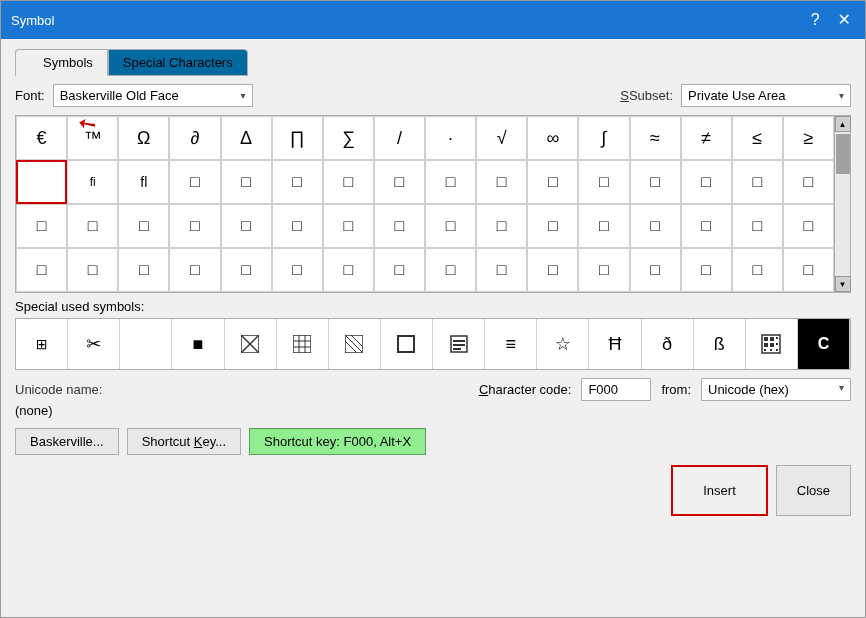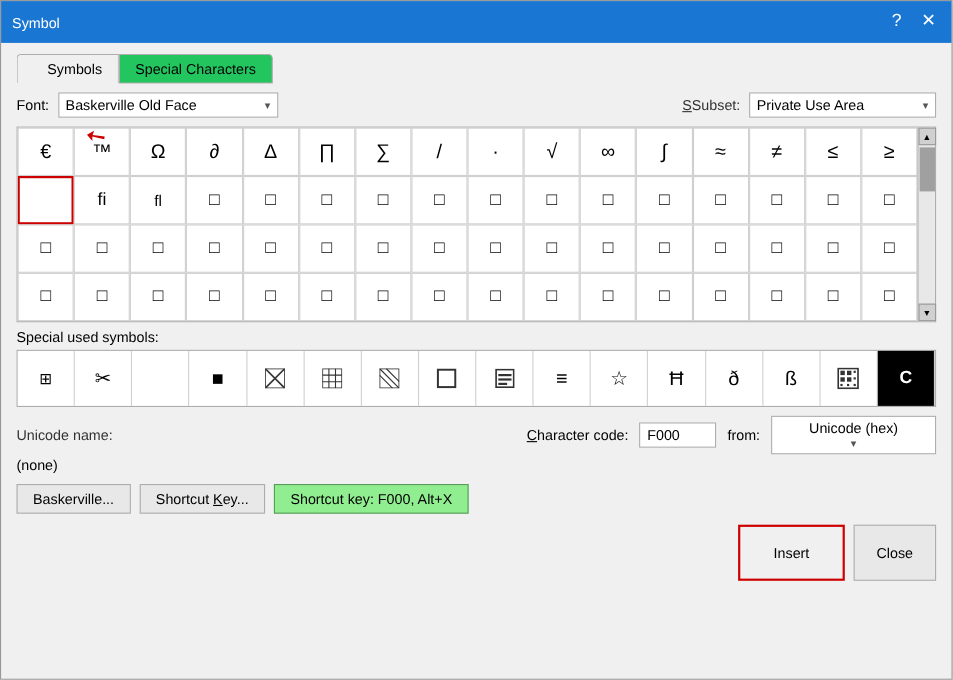--- a/index.html
+++ b/index.html
@@ -28,21 +28,21 @@
     .title-bar-title { font-size: 13px; font-weight: normal; }
     .title-bar-controls { display: flex; gap: 10px; }
     .title-bar-btn { color: white; background: none; border: none; cursor: pointer; font-size: 16px; line-height: 1; padding: 0 4px; }
 
     .content { flex: 1; display: flex; flex-direction: column; padding: 10px 14px 12px; }
 
     .tabs { display: flex; gap: 0; margin-bottom: 8px; }
     .tab {
       padding: 5px 14px;
       border: 1px solid #adadad;
-      background: #22c55e;
+      background: #0369a1;
       cursor: pointer;
       font-size: 13px;
       position: relative;
     }
     .tab.active {
       background: #f0f0f0;
       border-bottom: 1px solid #f0f0f0;
       z-index: 1;
       padding-left: 27px;
     }
@@ -146,29 +146,28 @@
       border: 1px solid #adadad;
       background: white;
       padding: 3px 6px;
       width: 70px;
       font-size: 13px;
       outline: none;
     }
     .from-label { font-size: 13px; }
     .from-select {
       display: flex;
-      align-items: center;
+      align-items: flex-start;
       border: 1px solid #adadad;
       background: white;
       padding: 3px 6px;
       width: 150px;
       justify-content: space-between;
       cursor: pointer;
       font-size: 13px;
-      flex-direction: column;
     }
 
     .unicode-value-row { margin-top: 2px; font-size: 13px; }
 
     .buttons-row {
       display: flex;
       align-items: center;
       margin-top: 10px;
       gap: 8px;
     }
@@ -262,21 +261,21 @@
           <div class="symbol-cell">/</div>
           <div class="symbol-cell">·</div>
           <div class="symbol-cell">√</div>
           <div class="symbol-cell">∞</div>
           <div class="symbol-cell">∫</div>
           <div class="symbol-cell">≈</div>
           <div class="symbol-cell">≠</div>
           <div class="symbol-cell">≤</div>
           <div class="symbol-cell">≥</div>
           <div class="symbol-cell" style="border: 2px solid rgb(204, 0, 0); font-size: 20px; background: rgb(255, 255, 255); padding: 2px; font-family: &quot;Baskerville Old Face&quot;, serif; color: rgb(0, 0, 0);"></div>
-          <div class="symbol-cell" style="font-size: 16px;">fi</div>
+          <div class="symbol-cell" style="font-size: 12px;">fi</div>
           <div class="symbol-cell" style="font-size: 14px;">fl</div>
           <div class="symbol-cell" style="font-size: 16px;">□</div>
           <div class="symbol-cell" style="font-size: 16px;">□</div>
           <div class="symbol-cell" style="font-size: 16px;">□</div>
           <div class="symbol-cell" style="font-size: 16px;">□</div>
           <div class="symbol-cell" style="font-size: 16px;">□</div>
           <div class="symbol-cell" style="font-size: 16px;">□</div>
           <div class="symbol-cell" style="font-size: 16px;">□</div>
           <div class="symbol-cell" style="font-size: 16px;">□</div>
           <div class="symbol-cell" style="font-size: 16px;">□</div>

